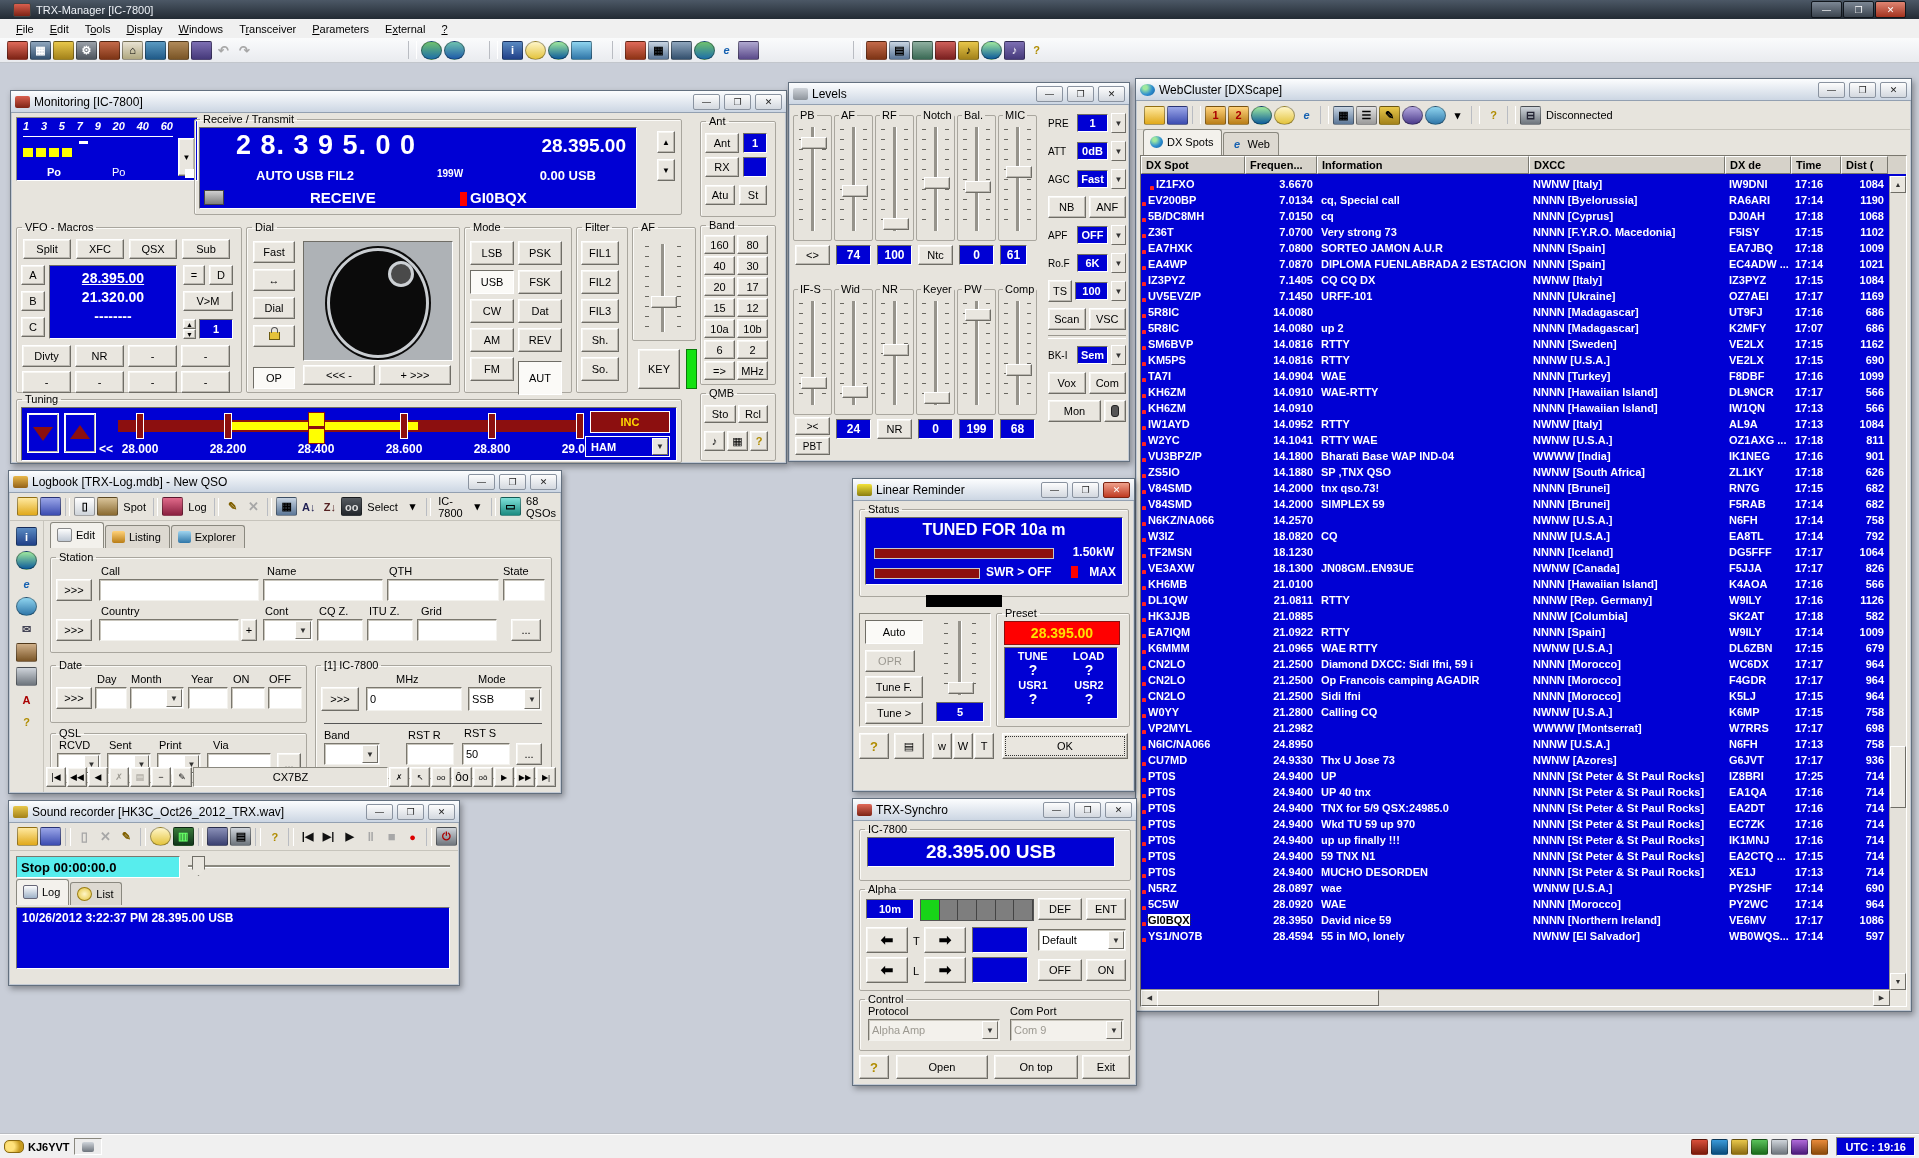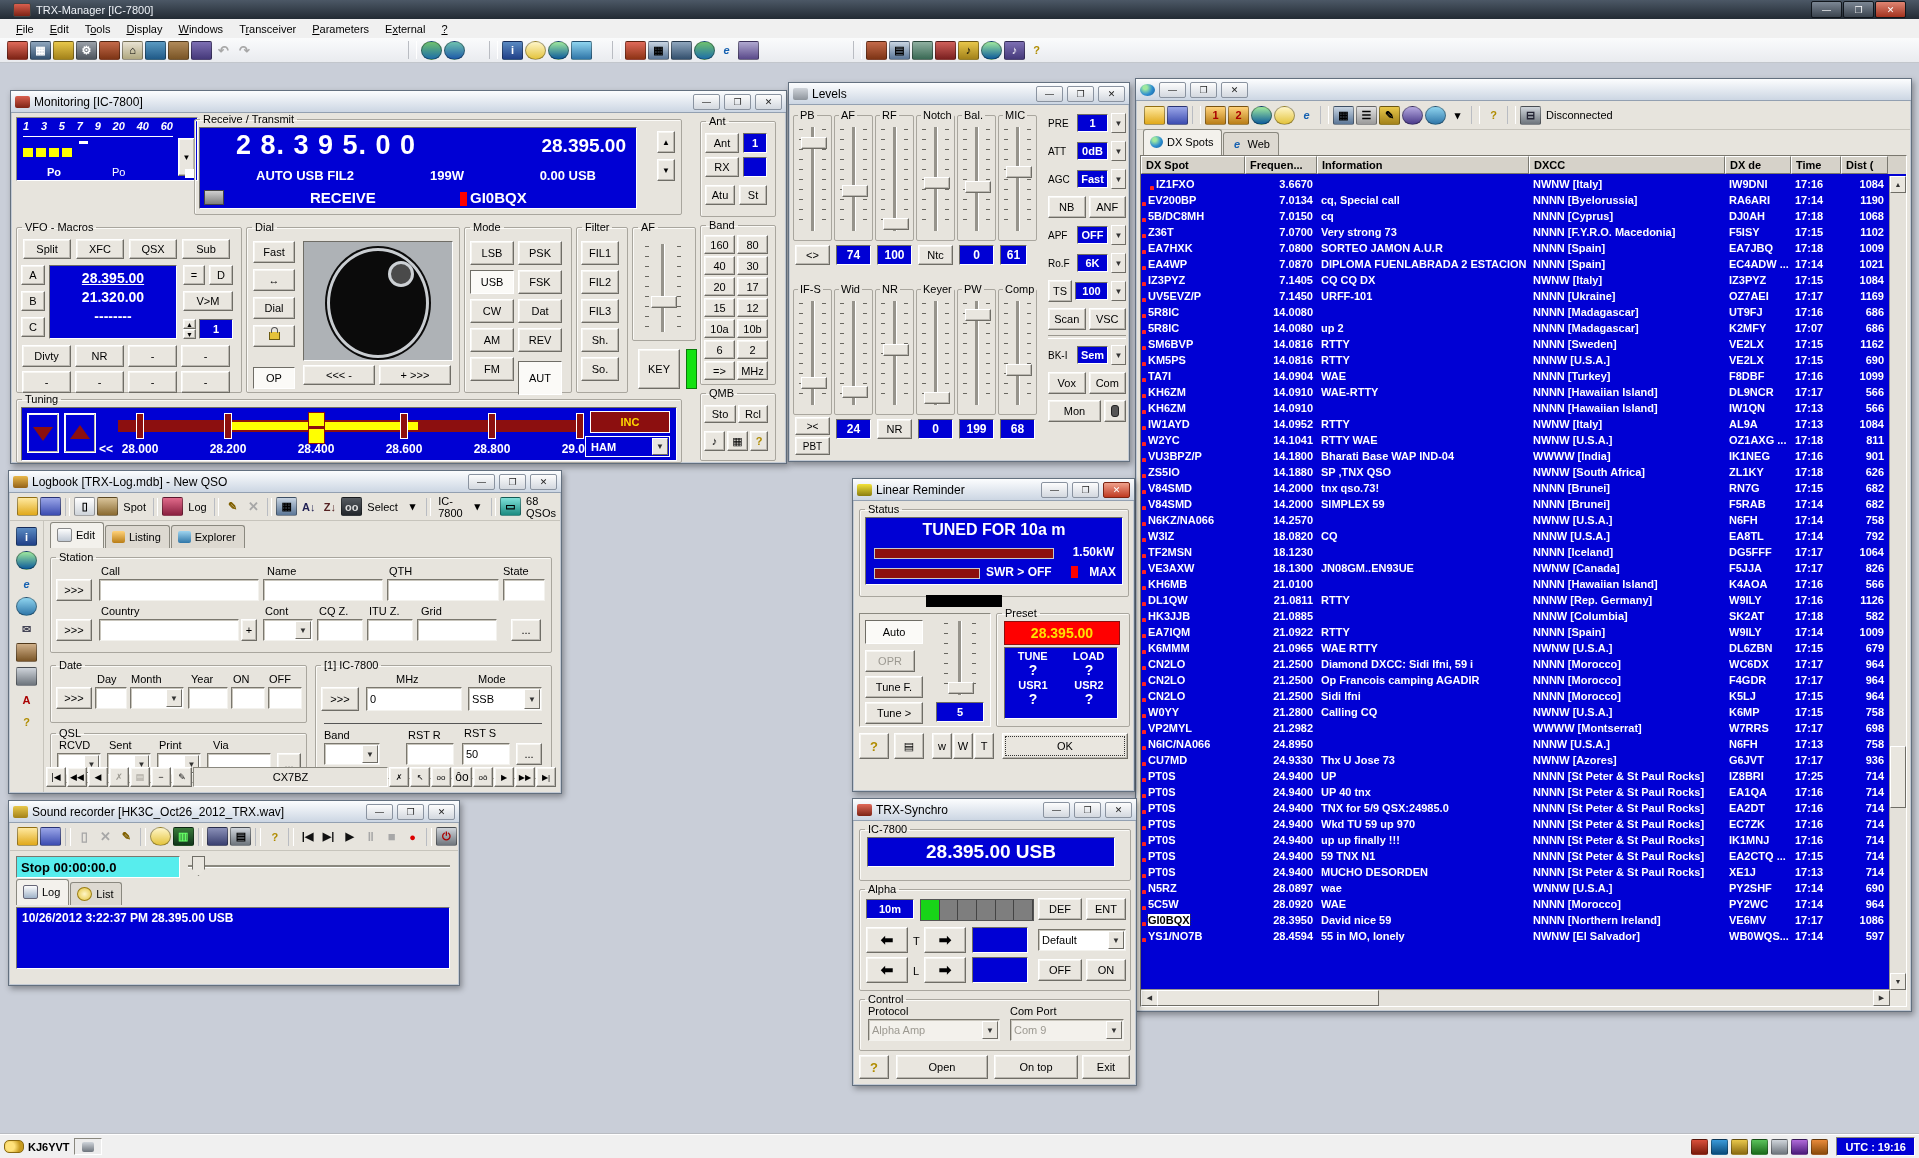--- a/index.html
+++ b/index.html
@@ -202,21 +202,21 @@
         <div class="b3" style="right:2px;top:20px;width:17px;height:38px;font-size:8px;">▼</div>
         <div style="position:absolute;right:2px;bottom:2px;width:10px;height:9px;background:#fff;"></div>
       </div>
 
       <fieldset class="grp" style="left:182px;top:0px;width:486px;height:100px;">
         <legend>Receive / Transmit</legend>
         <div class="bdisp" style="left:4px;top:2px;width:438px;height:82px;display:block;">
           <div style="position:absolute;left:36px;top:2px;font-size:27px;letter-spacing:1px;">2 8. 3 9 5. 0 0</div>
           <div style="position:absolute;right:10px;top:7px;font-size:19px;">28.395.00</div>
           <div style="position:absolute;left:56px;top:40px;font-size:13px;">AUTO USB FIL2</div>
-          <div style="position:absolute;left:230px;top:40px;font-size:13px;">199W</div>
+          <div style="position:absolute;left:237px;top:40px;font-size:10px;">199W</div>
           <div style="position:absolute;right:40px;top:40px;font-size:13px;">0.00 USB</div>
           <div style="position:absolute;left:4px;bottom:3px;width:18px;height:13px;background:linear-gradient(#cfcfcf,#7e7e7e);border:1px solid #444;"></div>
           <div style="position:absolute;left:110px;bottom:2px;font-size:15px;">RECEIVE</div>
           <div style="position:absolute;left:260px;bottom:2px;font-size:15px;"><i class="redbar"></i><span>GI0BQX</span></div>
         </div>
         <div class="b3" style="right:6px;top:6px;width:18px;height:22px;font-size:8px;">▲</div>
         <div class="b3" style="right:6px;top:34px;width:18px;height:22px;font-size:8px;">▼</div>
       </fieldset>
 
       <fieldset class="grp" style="left:4px;top:108px;width:224px;height:170px;">
@@ -612,20 +612,21 @@
               <span style="width: 6px; height: 10px; background: rgb(85, 85, 85); border-radius: 3px; border: 1px solid rgb(34, 34, 34);"></span>
             </div>
           </div>
         </div>
     </div>
   </div>
 
   <div class="win" style="left:1135px;top:78px;width:775px;height:932px;">
     <div class="wtitle">
       <span class="wicon" style="background:radial-gradient(circle at 35% 30%,#9fe99f 15%,#2f8fd0 55%,#0c5a9a);border-radius:50%;"></span>
+      <span class="txt">WebCluster [DXScape]</span>
       <span class="wbtn">—</span>
       <span class="wbtn">❐</span>
       <span class="wbtn">✕</span>
     </div>
     <div class="wbody">
       <div id="wc-toolbar" style="position:absolute;left:0;top:0;right:0;height:28px;display:flex;align-items:center;padding-left:6px;border-bottom:1px solid #c7c4bc;">
           <span class="ic" style="background: linear-gradient(rgb(255, 233, 160), rgb(224, 168, 25)); border: 1px solid rgba(0, 0, 0, 0.35);"></span>
           <span class="ic" style="background: linear-gradient(rgb(154, 166, 232), rgb(60, 76, 176)); border: 1px solid rgba(0, 0, 0, 0.35);"></span>
           <span class="tsep"></span>
           <span class="ic" style="background: linear-gradient(rgb(255, 210, 122), rgb(185, 125, 22)); border: 1px solid rgba(0, 0, 0, 0.35); color: rgb(170, 0, 0);">1</span>

